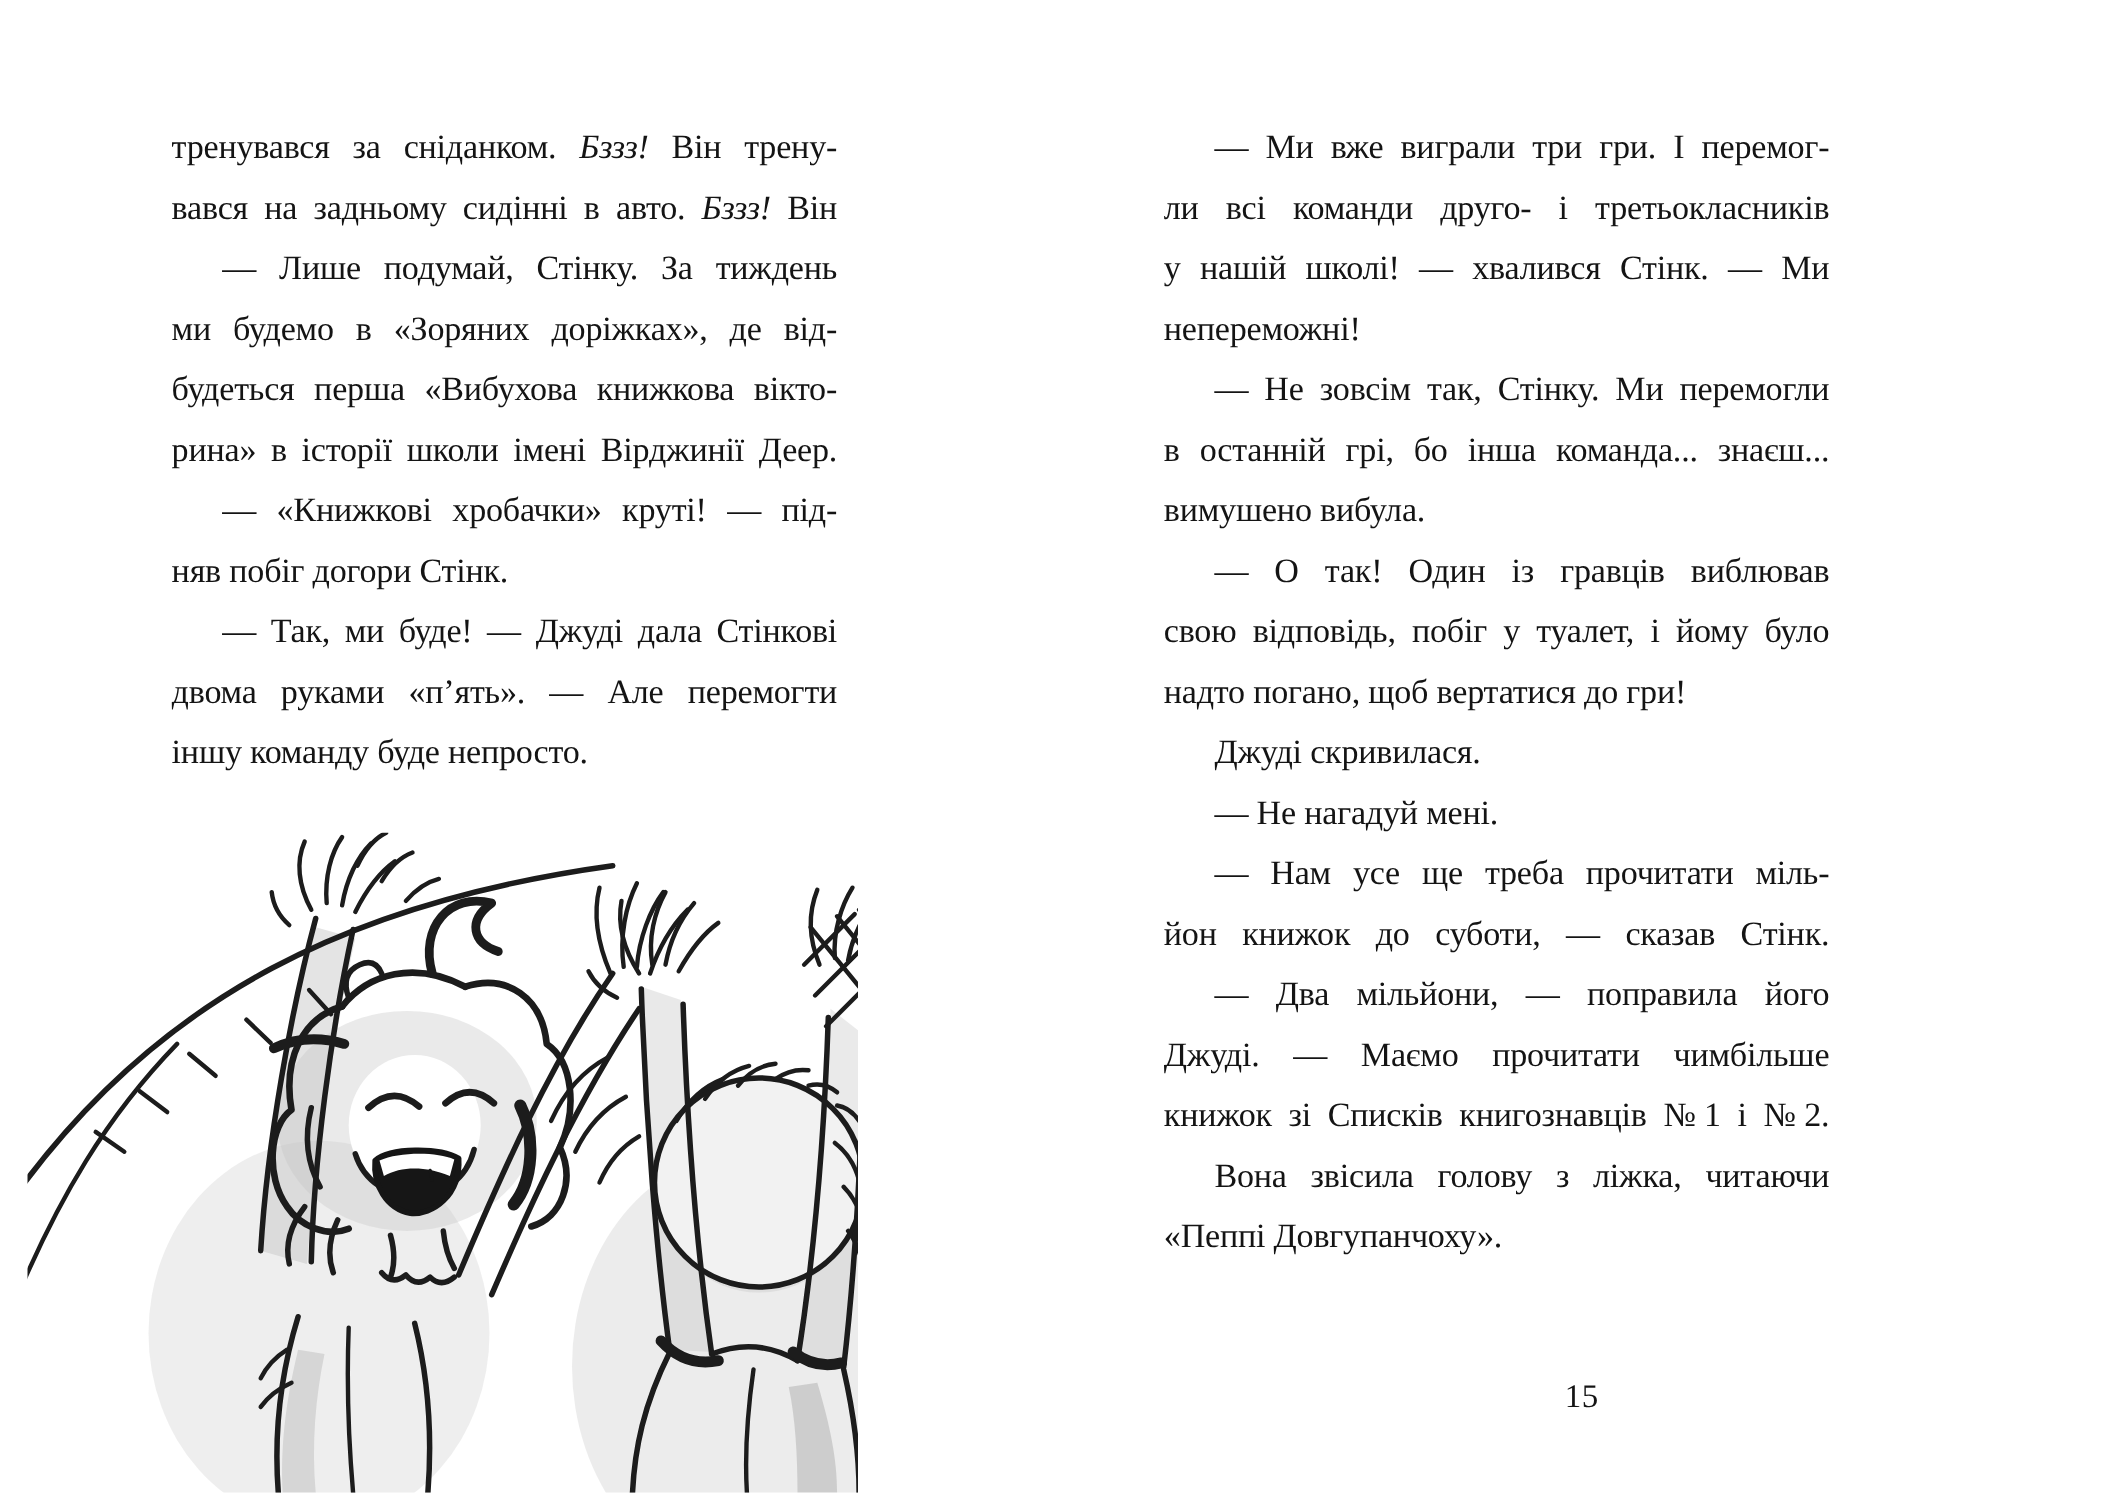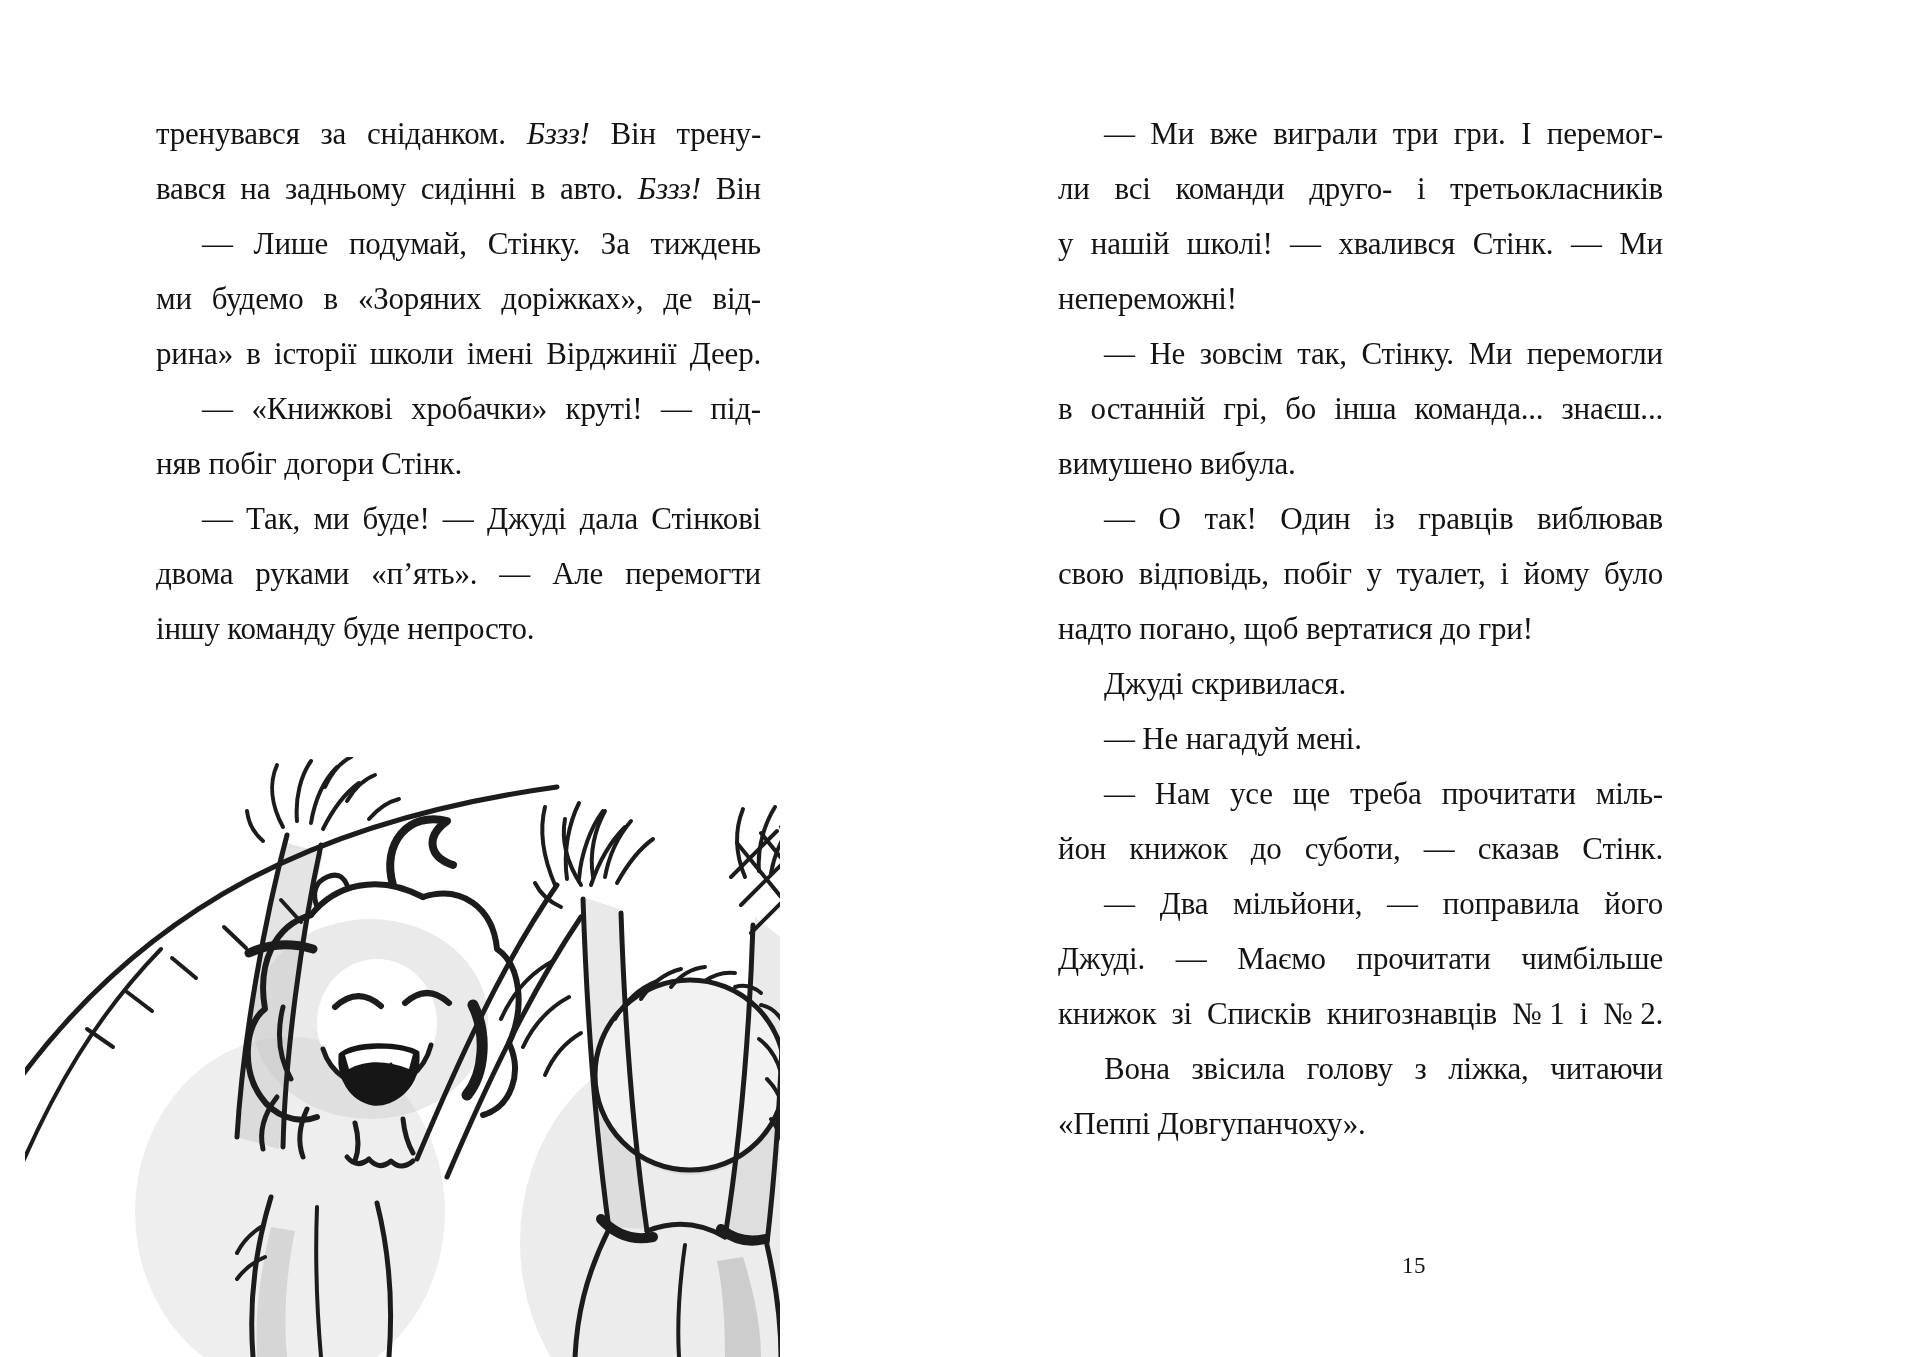--- a/index.html
+++ b/index.html
@@ -37,42 +37,43 @@
     text-align-last: justify;
     -moz-text-align-last: justify;
   }
   .line.ind { text-indent: 46px; }
   .line em { font-style: italic; }
   .page-number {
     position: absolute;
     left: 1402px;
     top: 1253px;
     width: 72px;
-    text-align: left;
-    font-size: 23px;
+    text-align: center;
+    font-size: 30px;
     letter-spacing: 0.5px;
   }
   .illustration {
     position: absolute;
     left: 25px;
     top: 757px;
     width: 755px;
     height: 600px;
   }
 </style>
 </head>
 <body>
 
 <div class="spread">
 
   <div class="text-block" id="left-text">
       <div class="line j"><span>тренувався за сніданком. </span><em>Бззз!</em><span> Він трену-</span></div>
       <div class="line j"><span>вався на задньому сидінні в авто. </span><em>Бззз!</em><span> Він</span></div>
       <div class="line j ind"><span>— Лише подумай, Стінку. За тиждень</span></div>
       <div class="line j"><span>ми будемо в «Зоряних доріжках», де від-</span></div>
+      <div class="line j"><span>будеться перша «Вибухова книжкова вікто-</span></div>
       <div class="line j"><span>рина» в історії школи імені Вірджинії Деер.</span></div>
       <div class="line j ind"><span>— «Книжкові хробачки» круті! — під-</span></div>
       <div class="line"><span>няв побіг догори Стінк.</span></div>
       <div class="line j ind"><span>— Так, ми буде! — Джуді дала Стінкові</span></div>
       <div class="line j"><span>двома руками «п’ять». — Але перемогти</span></div>
       <div class="line"><span>іншу команду буде непросто.</span></div>
     </div>
 
   <div class="text-block" id="right-text">
       <div class="line j ind"><span>— Ми вже виграли три гри. І перемог-</span></div>

